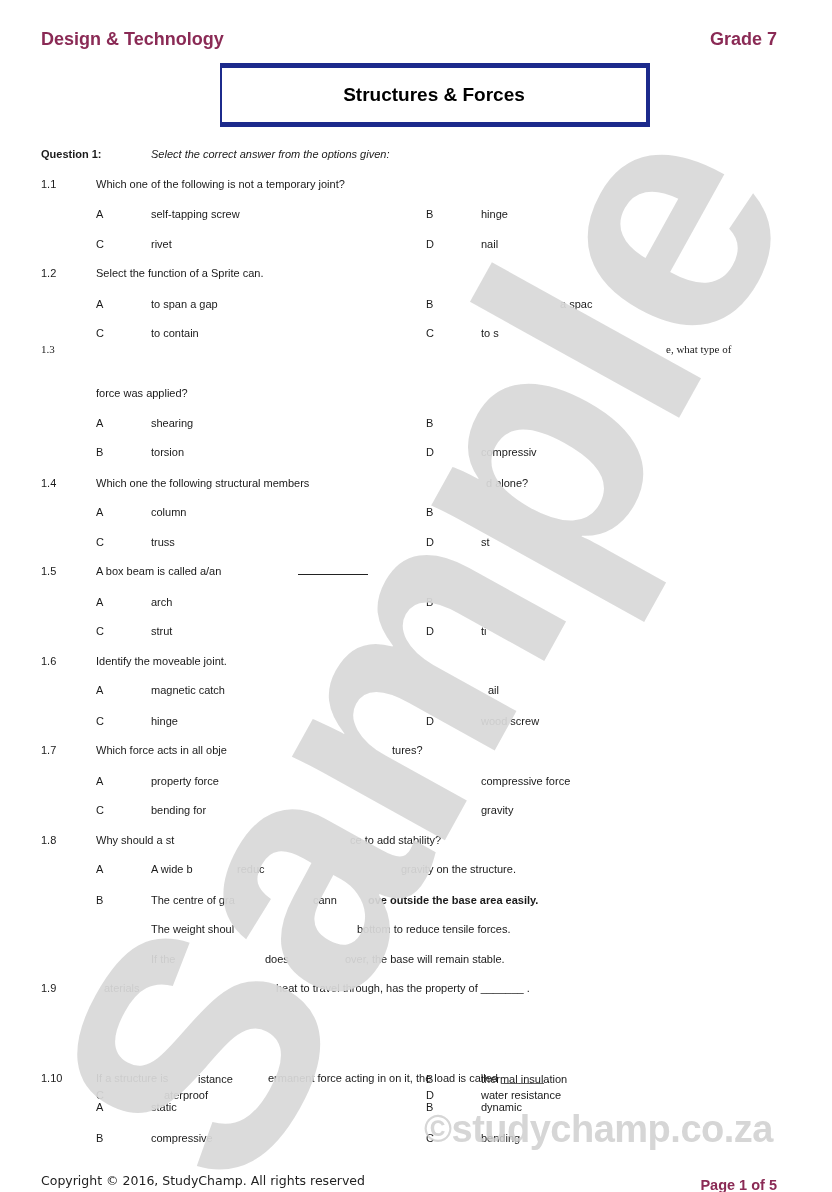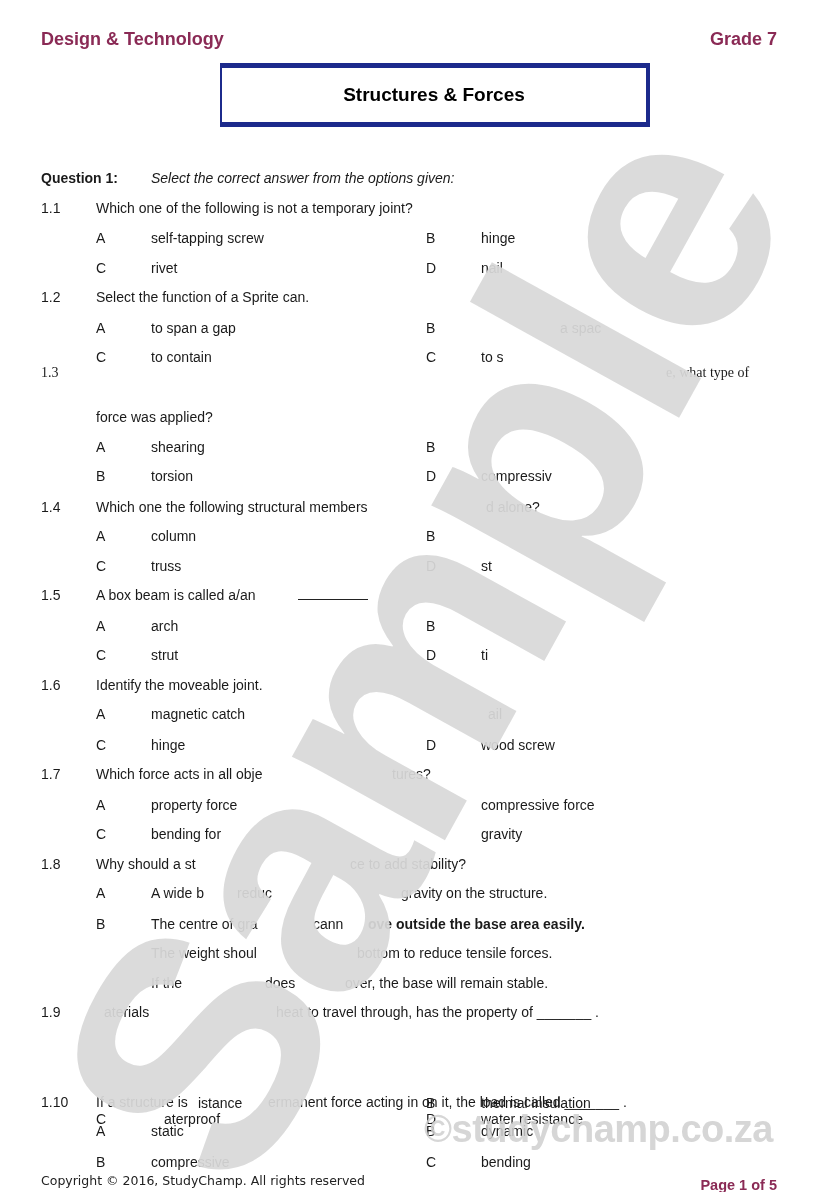--- a/index.html
+++ b/index.html
@@ -2,21 +2,21 @@
 <html><head>
 <meta charset="utf-8">
 <style>
   html, body { margin: 0; padding: 0; background: #ffffff; }
   body { width: 832px; height: 1192px; position: relative; overflow: hidden; font-family: "Liberation Sans", sans-serif; color: #1a1a1a; }
   .hdr { position: absolute; top: 29px; font-weight: bold; font-size: 18px; color: #8a2a55; }
   .hdr-left { left: 41px; }
   .hdr-right { right: 55px; }
   .title-box { position: absolute; left: 220px; top: 63px; width: 424px; height: 54px; border-top: 5px solid #1c2a8c; border-bottom: 5px solid #1c2a8c; border-left: 2px solid #1c2a8c; border-right: 4px solid #1c2a8c; display: flex; align-items: center; justify-content: center; background: #fff; }
   .title-box span { font-weight: bold; font-size: 19px; color: #000; }
-  .line { position: absolute; left: 0; width: 832px; height: 24px; font-size: 14px; line-height: 24px; white-space: nowrap; margin-top: 24px; }
+  .line { position: absolute; left: 0; width: 832px; height: 24px; font-size: 11px; line-height: 24px; white-space: nowrap; }
   .line span { position: absolute; top: 0; }
   .qnum { left: 41px; }
   .qtext { left: 96px; }
   .l1 { left: 96px; }
   .t1 { left: 151px; }
   .l2 { left: 426px; }
   .t2 { left: 481px; }
   .qhead { left: 41px; font-weight: bold; }
   .qinst { left: 151px; font-style: italic; }
   .blank { display: inline-block; border-bottom: 1px solid #222; height: 14px; vertical-align: baseline; }

